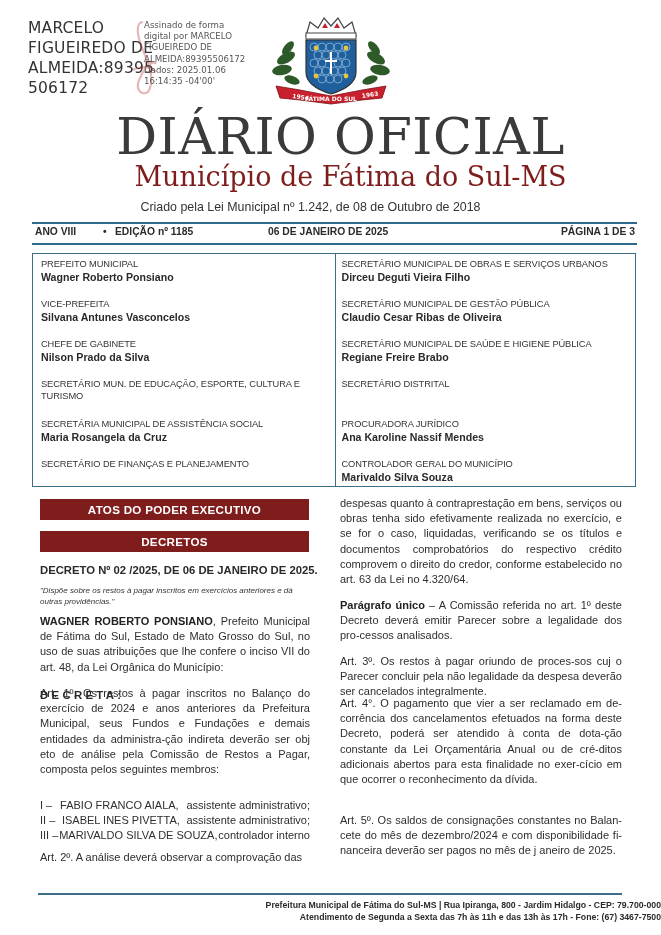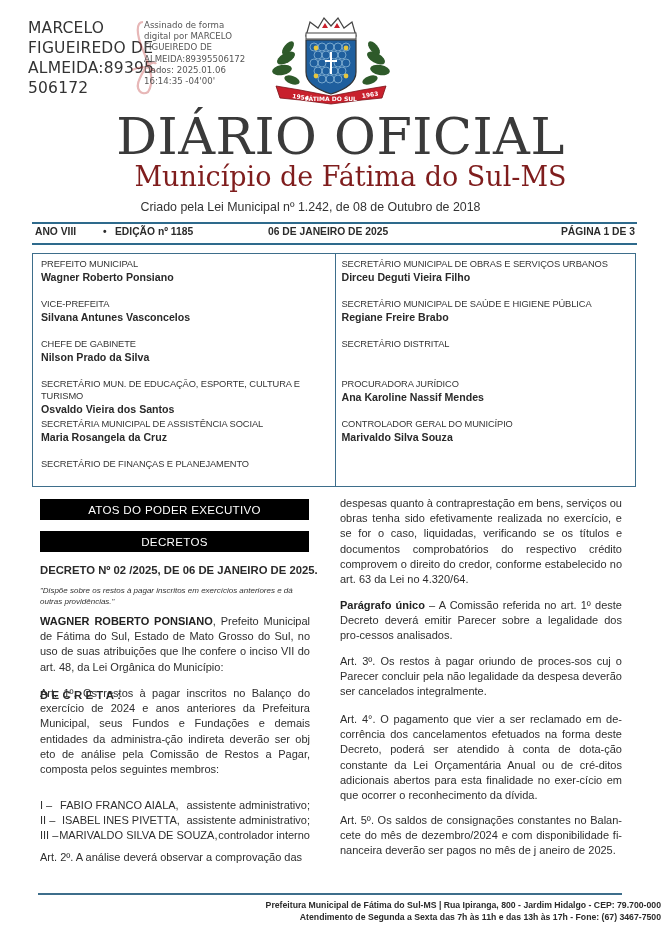--- a/index.html
+++ b/index.html
@@ -26,21 +26,21 @@
 
   
   .officials { position: absolute; left: 32px; top: 253px; width: 604px; height: 234px; border: 1.5px solid #3e6e8b; display: flex; }
   .off-col { flex: 1; padding: 4px 0 0 8px; }
   .off-col + .off-col { border-left: 1.5px solid #3e6e8b; padding-left: 6px; }
   .off-item { height: 40px; }
   .off-role { font-size: 9.3px; line-height: 12px; color: #333; letter-spacing: -0.1px; }
   .off-name { font-size: 10.6px; line-height: 14px; font-weight: bold; color: #2a2a2a; }
 
   
-  .bar { position: absolute; left: 40px; width: 269px; height: 21px; background: #000000; color: #fff; font-weight: normal; font-size: 11.6px; text-align: center; line-height: 21px; letter-spacing: 0.3px; }
+  .bar { position: absolute; left: 40px; width: 269px; height: 21px; background: #7f1d1d; color: #fff; font-weight: bold; font-size: 11.6px; text-align: center; line-height: 21px; letter-spacing: 0.3px; }
   .decree-title { position: absolute; left: 40px; top: 564px; width: 280px; font-size: 11.3px; font-weight: bold; color: #2a2a2a; white-space: nowrap; }
   .ementa { position: absolute; left: 40px; top: 585px; width: 270px; font-size: 8px; line-height: 11px; font-style: italic; color: #333; }
 
   .p { position: absolute; font-size: 11px; line-height: 15.2px; color: #2e2e2e; text-align: justify; }
   .p b { font-weight: bold; color: #222; }
   .left { left: 40px; width: 270px; }
   .right { left: 340px; width: 282px; }
   .decreta { position: absolute; left: 40px; top: 689px; font-size: 11.4px; font-weight: bold; letter-spacing: 3.3px; color: #2a2a2a; }
 
   .members { position: absolute; left: 40px; top: 798px; width: 270px; font-size: 11px; line-height: 15.2px; color: #2e2e2e; }
@@ -150,35 +150,38 @@
     <div class="off-item">
         <div class="off-role">VICE-PREFEITA</div>
         <div class="off-name">Silvana Antunes Vasconcelos</div>
       </div>
     <div class="off-item">
         <div class="off-role">CHEFE DE GABINETE</div>
         <div class="off-name">Nilson Prado da Silva</div>
       </div>
     <div class="off-item">
         <div class="off-role">SECRETÁRIO MUN. DE EDUCAÇÃO, ESPORTE, CULTURA E TURISMO</div>
-        <div class="off-name">Osvaldo Vieira dos Santos</div>
       </div>
     <div class="off-item">
         <div class="off-role">SECRETÁRIA MUNICIPAL DE ASSISTÊNCIA SOCIAL</div>
         <div class="off-name">Maria Rosangela da Cruz</div>
       </div>
     <div class="off-item">
         <div class="off-role">SECRETÁRIO DE FINANÇAS E PLANEJAMENTO</div>
         <div class="off-name"></div>
       </div>
   </div>
   <div class="off-col">
     <div class="off-item">
         <div class="off-role">SECRETÁRIO MUNICIPAL DE OBRAS E SERVIÇOS URBANOS</div>
         <div class="off-name">Dirceu Deguti Vieira Filho</div>
+      </div>
+    <div class="off-item">
+        <div class="off-role">SECRETÁRIO MUNICIPAL DE GESTÃO PÚBLICA</div>
+        <div class="off-name">Claudio Cesar Ribas de Oliveira</div>
       </div>
     <div class="off-item">
         <div class="off-role">SECRETÁRIO MUNICIPAL DE SAÚDE E HIGIENE PÚBLICA</div>
         <div class="off-name">Regiane Freire Brabo</div>
       </div>
     <div class="off-item">
         <div class="off-role">SECRETÁRIO DISTRITAL</div>
         <div class="off-name"></div>
       </div>
     <div class="off-item">
@@ -219,18 +222,18 @@
       <span>MARIVALDO SILVA DE SOUZA,</span>
       <span>controlador interno</span>
     </div>
 </div>
 
 <div class="p left" style="top:850px; white-space:nowrap">Art.  2º. A análise deverá observar a comprovação das</div>
 
 <div class="p right" style="top:496px">despesas quanto à contraprestação em bens, serviços ou obras tenha sido efetivamente realizada no exercício, e se for o caso, liquidadas, verificando se os títulos e documentos comprobatórios do respectivo crédito comprovem o direito do credor, conforme estabelecido no art. 63 da Lei no 4.320/64.</div>
 <div class="p right" style="top:598px"><b>Parágrafo único</b><span> – A Comissão referida no art. 1º deste Decreto deverá emitir Parecer sobre a legalidade dos pro-cessos analisados.</span></div>
 <div class="p right" style="top:654px">Art.  3º.  Os  restos  à  pagar  oriundo  de  proces-sos cuj o Parecer concluir pela não legalidade da despesa  deverão  ser  cancelados  integralmente.</div>
-<div class="p right" style="top:712px">Art. 4°. O pagamento que vier a ser reclamado em de-corrência dos cancelamentos efetuados na forma deste Decreto, poderá ser atendido à conta de dota-ção constante da Lei Orçamentária Anual ou de cré-ditos adicionais abertos para esta finalidade no exer-cício em que ocorrer o reconhecimento da dívida.</div>
+<div class="p right" style="top:696px">Art. 4°. O pagamento que vier a ser reclamado em de-corrência dos cancelamentos efetuados na forma deste Decreto, poderá ser atendido à conta de dota-ção constante da Lei Orçamentária Anual ou de cré-ditos adicionais abertos para esta finalidade no exer-cício em que ocorrer o reconhecimento da dívida.</div>
 <div class="p right" style="top:813px">Art. 5º. Os saldos de consignações constantes no Balan-cete do mês de dezembro/2024 e com disponibilidade fi-nanceira deverão ser pagos no mês de j aneiro de 2025.</div>
 
 <div class="footer-rule"></div>
 <div class="footer" style="top:899px">Prefeitura Municipal de Fátima do Sul-MS | Rua Ipiranga, 800 - Jardim Hidalgo - CEP: 79.700-000</div>
 <div class="footer" style="top:911px">Atendimento de Segunda a Sexta das 7h às 11h e das 13h às 17h - Fone: (67) 3467-7500</div>
 
 </body></html>

